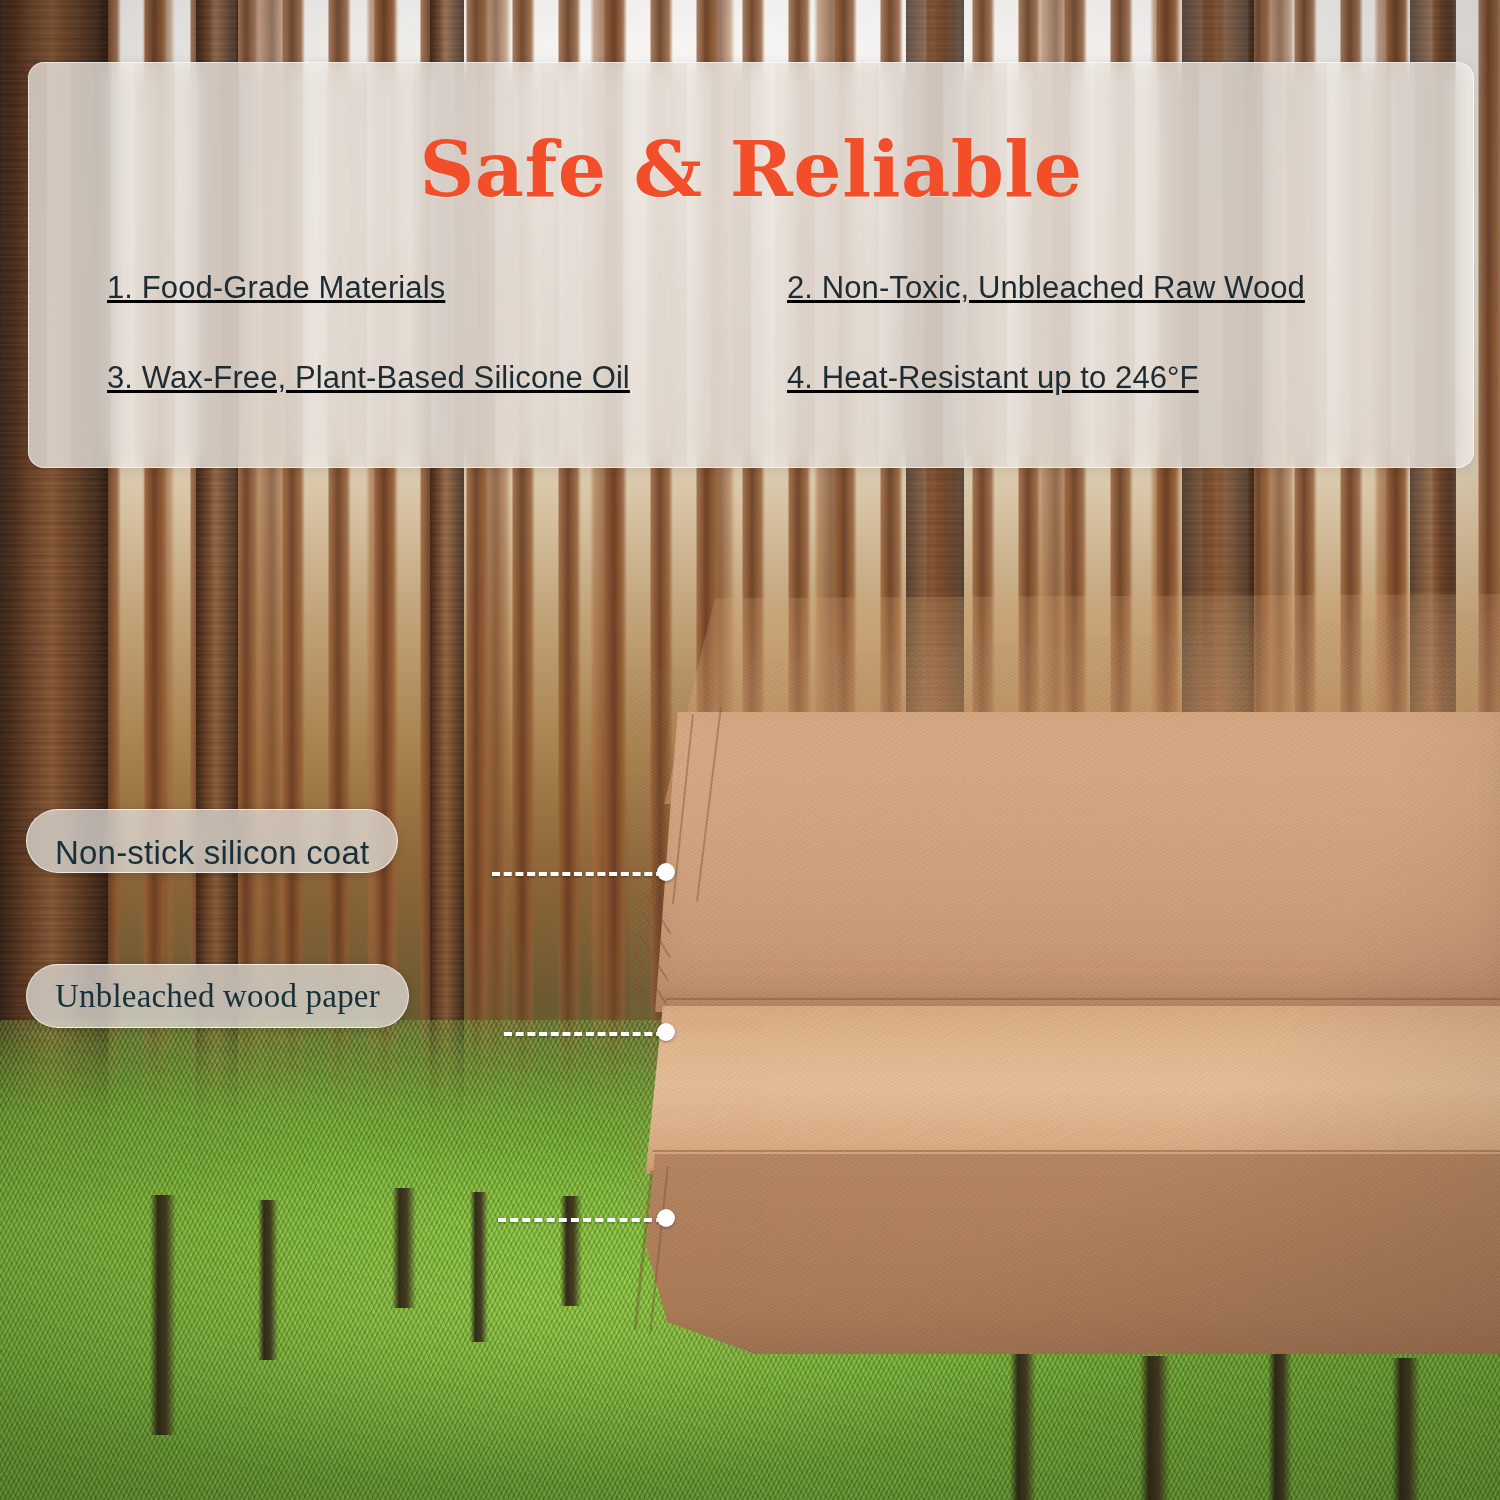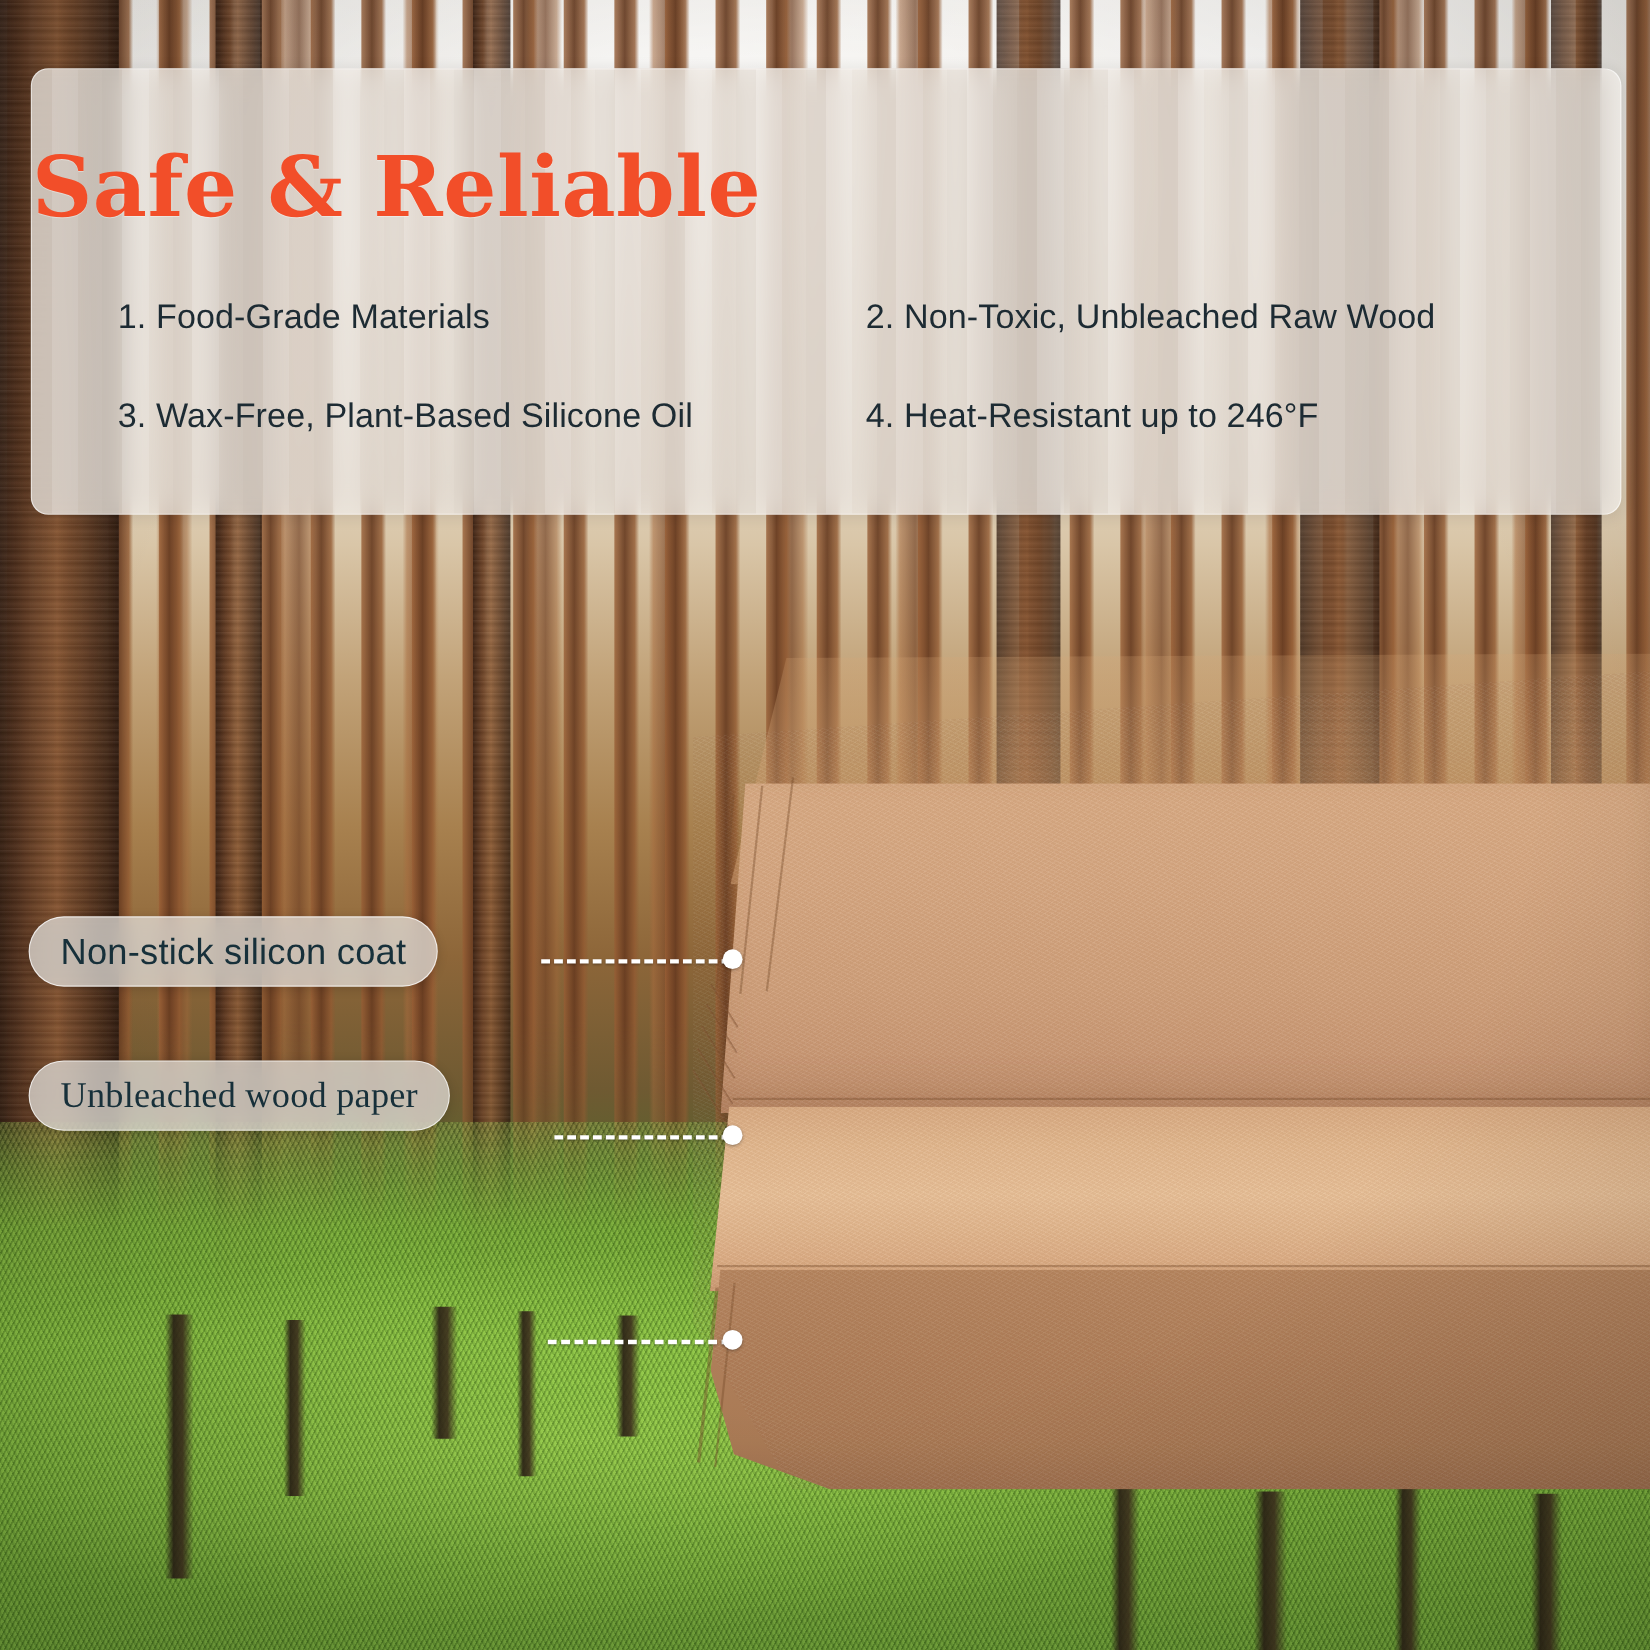--- a/index.html
+++ b/index.html
@@ -275,36 +275,38 @@
     background:
       repeating-linear-gradient(to right,
         rgba(178,162,140,0.12) 0 18px,
         rgba(236,230,220,0.12) 18px 42px,
         rgba(196,180,156,0.10) 42px 64px);
     pointer-events:none;
   }
 
   #panel-title {
     position: relative;
+    text-align: center;
     margin-top: 62px;
     font-family: "DejaVu Serif", serif;
     font-weight: 700;
     font-size: 76px;
     letter-spacing: 0.5px;
     color: #F24E29;
     text-shadow: 0 1px 0 rgba(255,255,255,0.35);
   }
 
   #feature-grid {
     position: relative;
     margin: 56px 16px 0 0;
     display: grid;
     grid-template-columns: 672px auto;
     row-gap: 54px;
     padding-left: 78px;
+    text-decoration: underline;
   }
 
   .feature-item {
     font-size: 31px;
     color: #1d2b33;
     white-space: nowrap;
     letter-spacing: 0.1px;
   }
   .feature-item.col2 { padding-left: 8px; }
 
@@ -399,21 +401,21 @@
     <div id="panel-title">Safe &amp; Reliable</div>
 
     <div id="feature-grid">
       <div class="feature-item">1. Food-Grade Materials</div>
       <div class="feature-item col2">2. Non-Toxic, Unbleached Raw Wood</div>
       <div class="feature-item">3. Wax-Free, Plant-Based Silicone Oil</div>
       <div class="feature-item col2">4. Heat-Resistant up to 246°F</div>
     </div>
   </div>
 
-  <div class="callout" style="left:26px; top:833px;">
+  <div class="callout" style="left:26px; top:809px;align-items:flex-end;">
     <span>Non-stick silicon coat</span>
   </div>
   <div class="connector" style="left:492px; top:872px; width:172px;"></div>
   <div class="connector-dot" style="left:657px; top:863px;"></div>
 
   <div class="callout" style="left:26px; top:964px;font-family:Liberation Serif, serif;">
     <span>Unbleached wood paper</span>
   </div>
   <div class="connector" style="left:504px; top:1032px; width:160px;"></div>
   <div class="connector-dot" style="left:657px; top:1023px;"></div>

